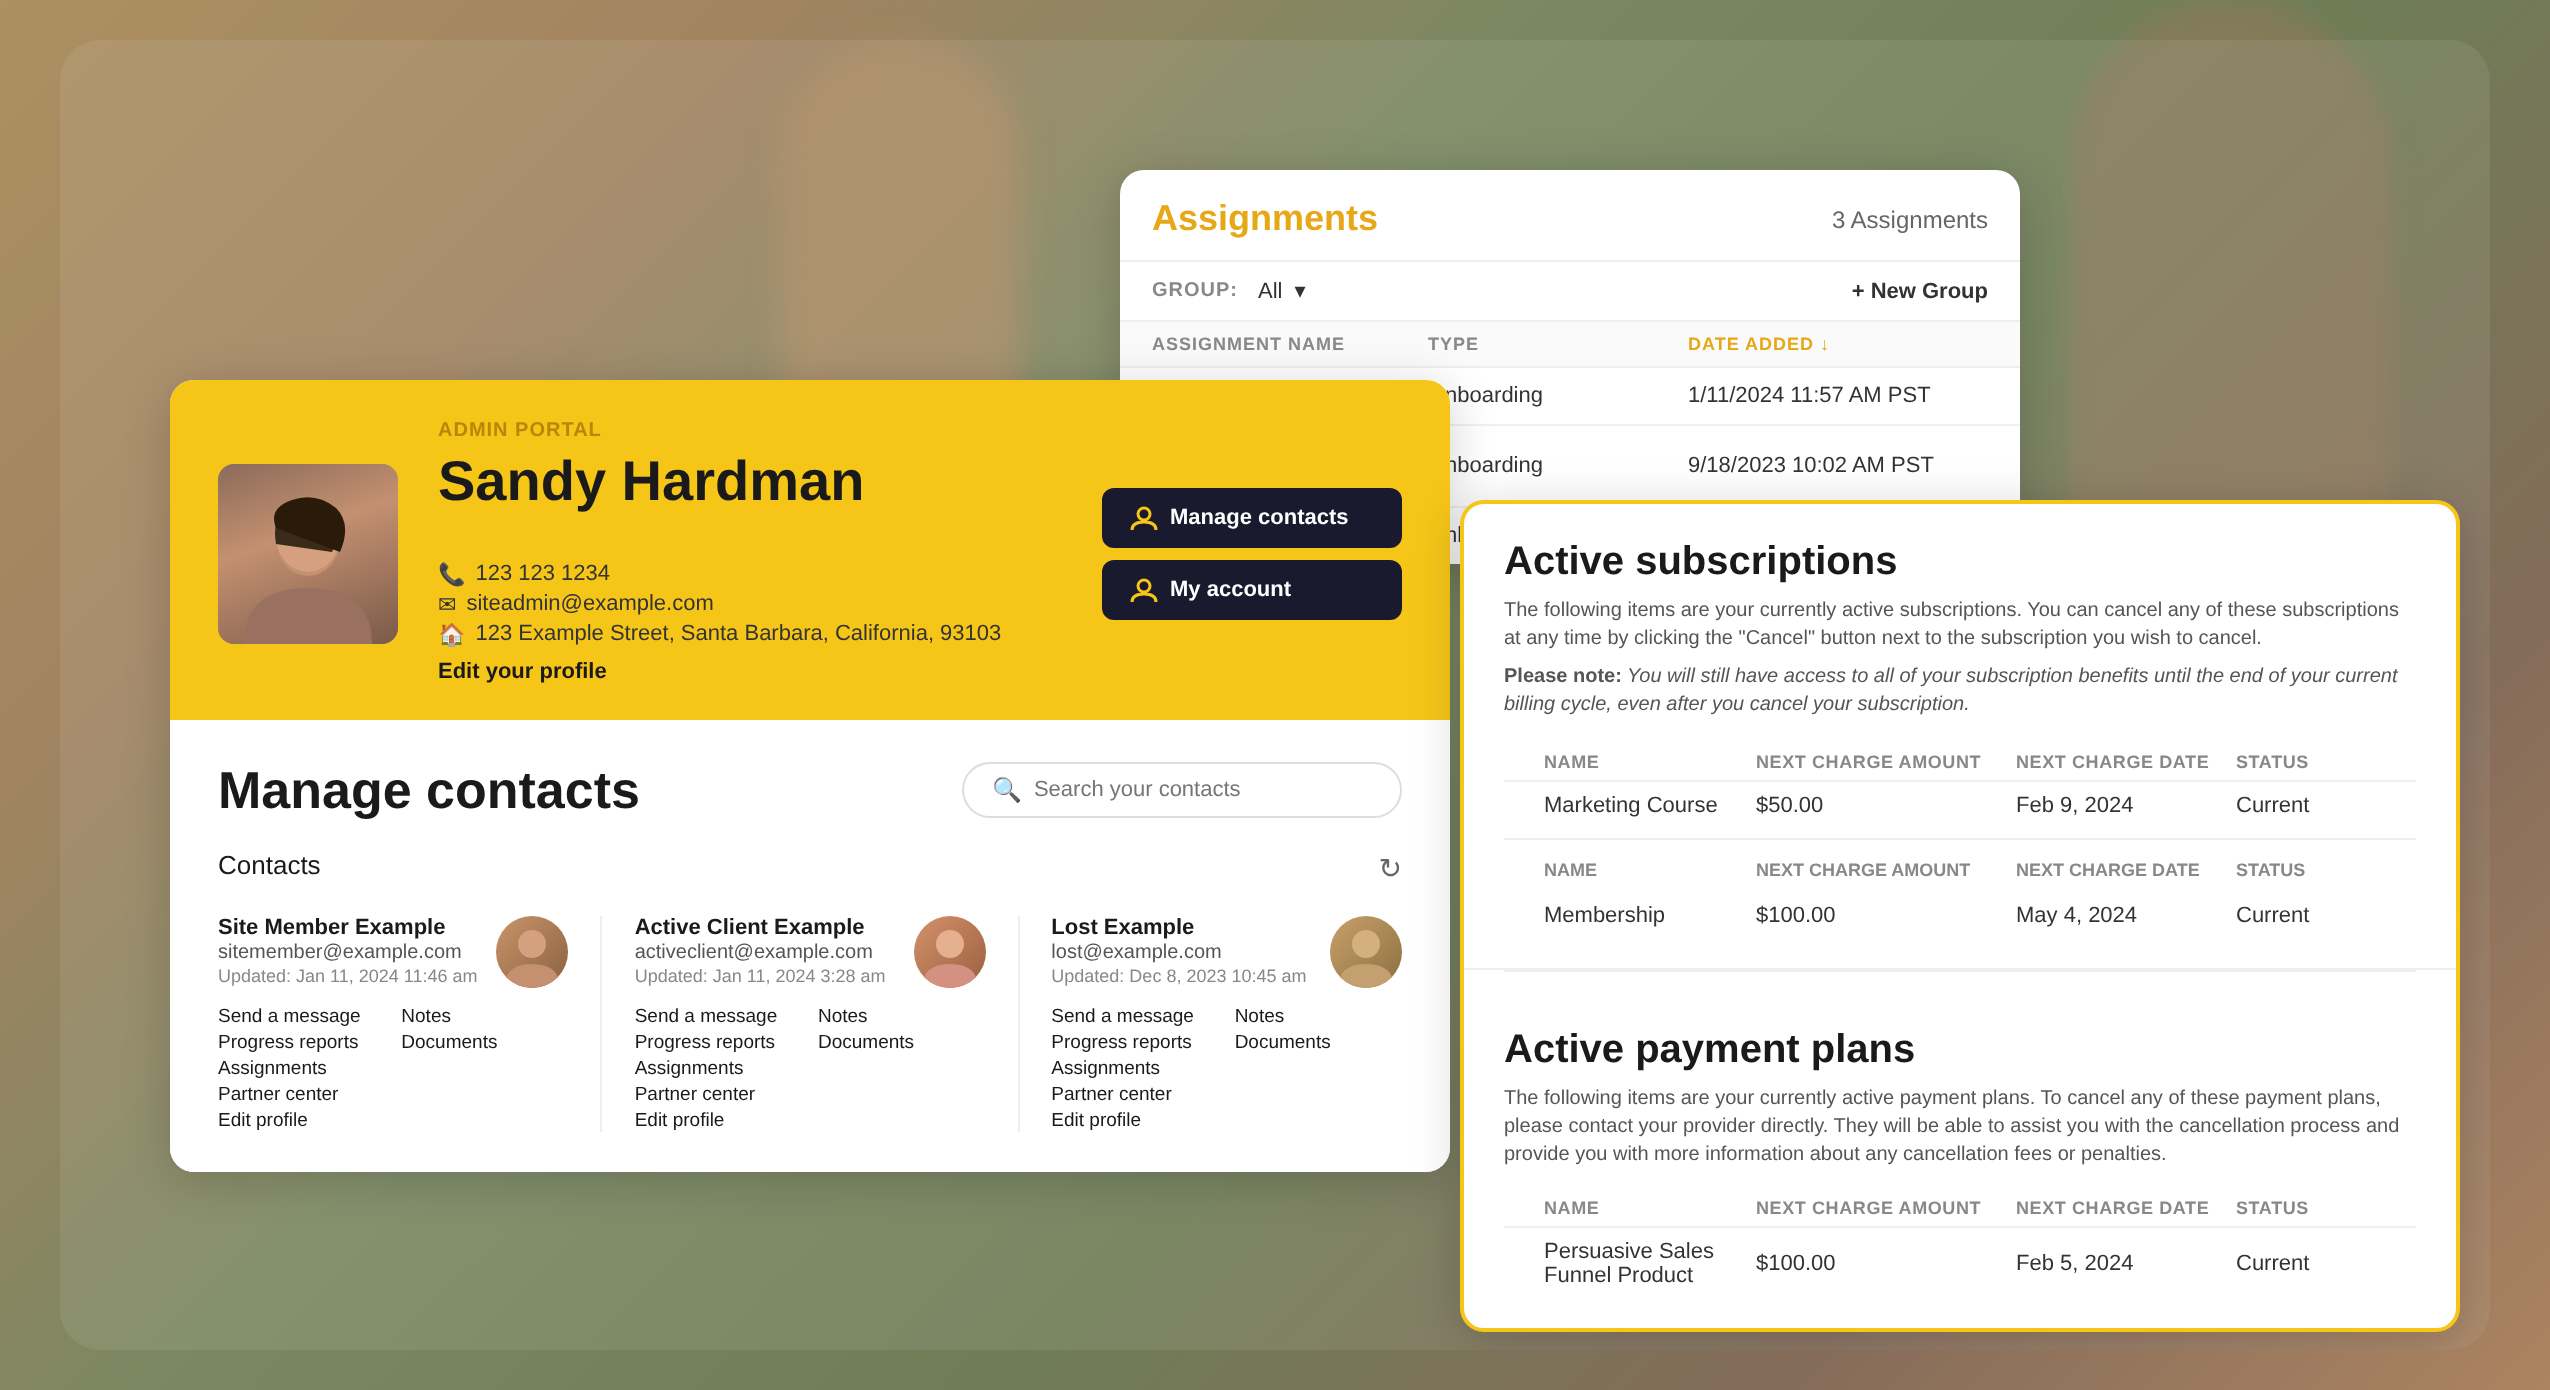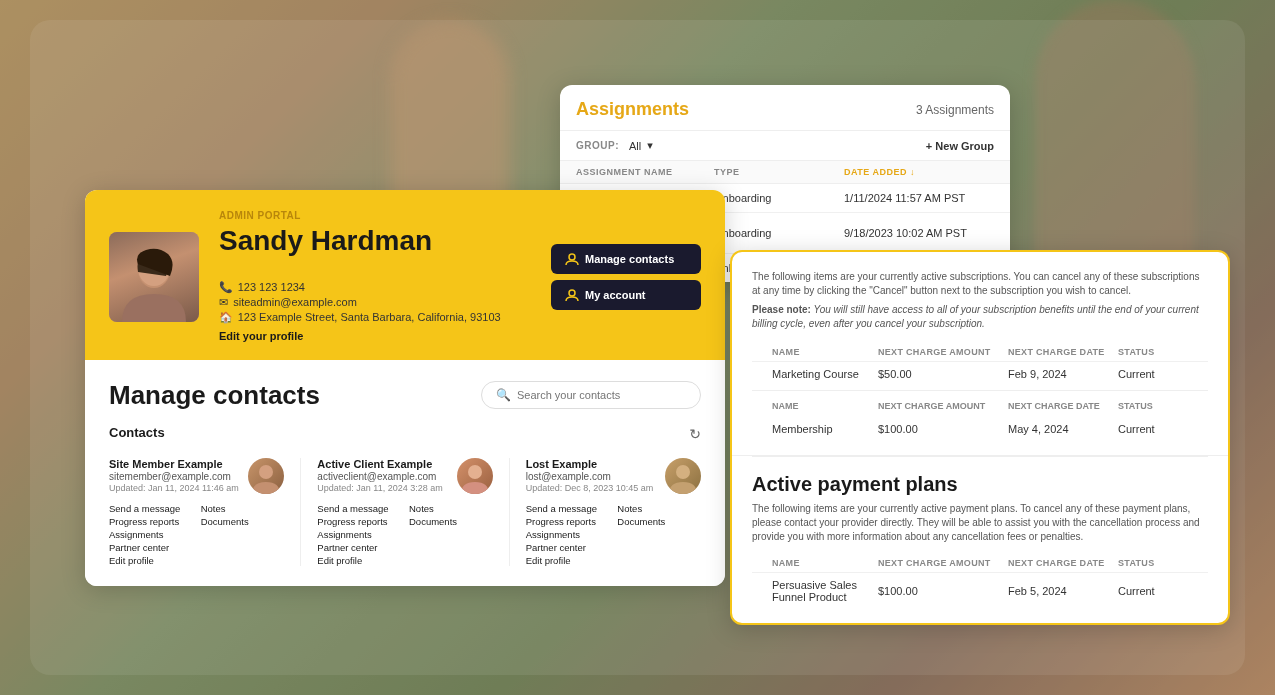--- a/index.html
+++ b/index.html
@@ -203,21 +203,21 @@
       border: none;
       outline: none;
       font-size: 11px;
       color: #666;
       width: 100%;
       background: transparent;
     }
 
     .contacts-label {
       font-size: 13px;
-      font-weight: 700;
+      font-weight: 400;
       color: #1a1a1a;
       margin-bottom: 10px;
     }
 
     .contacts-list {
       display: flex;
       gap: 0;
     }
 
     .contact-item {
@@ -503,21 +503,21 @@
       font-size: 11px;
       color: #333;
     }
 
     .sub-row-status {
       font-size: 11px;
       color: #333;
     }
 
     .payment-plans-section {
-      padding: 16px 20px 14px;
+      padding: 28px 20px 14px;
     }
 
     .payment-plans-title {
       font-size: 20px;
       font-weight: 800;
       color: #1a1a1a;
       margin-bottom: 6px;
     }
 
     .payment-plans-desc {
@@ -728,20 +728,21 @@
             <span></span>
           </div>
         </div>
       </div>
     </div>
   </div>
 
   <div class="subscriptions-card">
 
     <div class="subscriptions-section">
+      <h2 class="subscriptions-section-title">Active subscriptions</h2>
       <p class="subscriptions-desc">The following items are your currently active subscriptions. You can cancel any of these subscriptions at any time by clicking the "Cancel" button next to the subscription you wish to cancel.</p>
       <p class="subscriptions-note">
         <strong>Please note:</strong>
         <span>You will still have access to all of your subscription benefits until the end of your current billing cycle, even after you cancel your subscription.</span>
       </p>
       <div class="sub-table-header" style="margin-top:10px;">
         <span>Name</span>
         <span>Next charge amount</span>
         <span>Next charge date</span>
         <span>Status</span>

